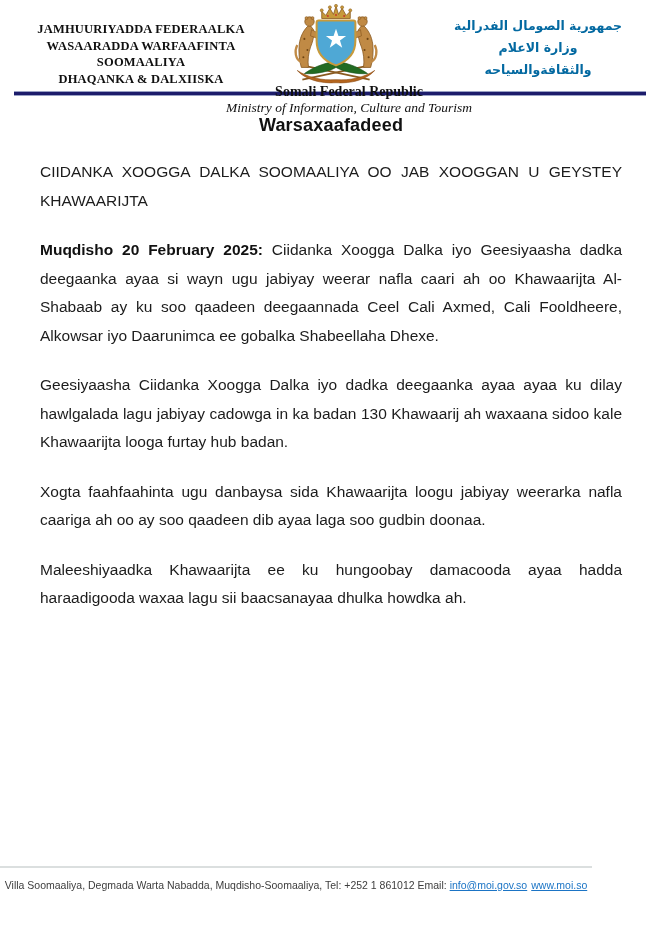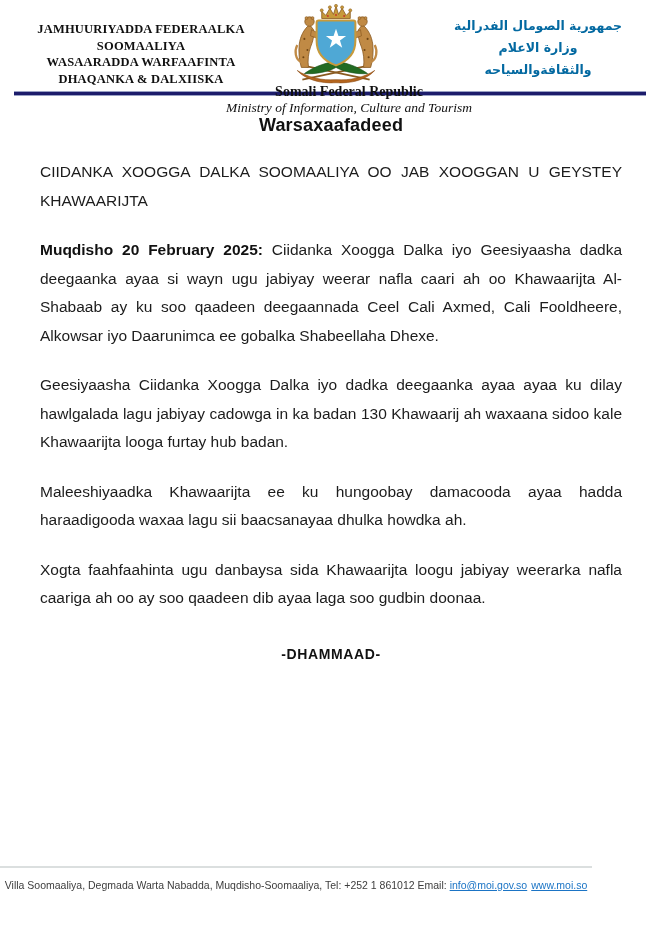--- a/index.html
+++ b/index.html
@@ -64,22 +64,22 @@
   .footer a.site { margin-left:4px; }
 </style>
 </head>
 <body>
 
 <div class="page">
 
   <header class="header">
     <div class="hdr-left">
       <div>JAMHUURIYADDA FEDERAALKA</div>
+      <div>WASAARADDA WARFAAFINTA</div>
       <div>SOOMAALIYA</div>
-      <div>WASAARADDA WARFAAFINTA</div>
       <div>DHAQANKA &amp; DALXIISKA</div>
     </div>
 
     <div class="emblem">
       <svg viewBox="0 0 102 80" xmlns="http://www.w3.org/2000/svg">
 
         <g stroke="#8a5a20" stroke-width="1.6">
           <line x1="18" y1="74" x2="84" y2="60"></line>
           <line x1="84" y1="74" x2="18" y2="60"></line>
         </g>
@@ -146,24 +146,23 @@
 
   <main>
     <h1 class="title">Warsaxaafadeed</h1>
 
     <h2 class="heading">CIIDANKA XOOGGA DALKA SOOMAALIYA OO JAB XOOGGAN U GEYSTEY KHAWAARIJTA</h2>
 
     <p class="body"><b>Muqdisho 20 February 2025:</b><span> Ciidanka Xoogga Dalka iyo Geesiyaasha dadka deegaanka ayaa si wayn ugu jabiyay weerar nafla caari ah oo Khawaarijta Al-Shabaab ay ku soo qaadeen deegaannada Ceel Cali Axmed, Cali Fooldheere, Alkowsar iyo Daarunimca ee gobalka Shabeellaha Dhexe.</span></p>
 
     <p class="body">Geesiyaasha Ciidanka Xoogga Dalka iyo dadka deegaanka ayaa ayaa ku dilay hawlgalada lagu jabiyay cadowga in ka badan 130 Khawaarij ah waxaana sidoo kale Khawaarijta looga furtay hub badan.</p>
 
+    <p class="body">Xogta faahfaahinta ugu danbaysa sida Khawaarijta loogu jabiyay weerarka nafla caariga ah oo ay soo qaadeen dib ayaa laga soo gudbin doonaa.</p>
+
     <p class="body">Maleeshiyaadka Khawaarijta ee ku hungoobay damacooda ayaa hadda haraadigooda waxaa lagu sii baacsanayaa dhulka howdka ah.</p>
 
-    <p class="body">Xogta faahfaahinta ugu danbaysa sida Khawaarijta loogu jabiyay weerarka nafla caariga ah oo ay soo qaadeen dib ayaa laga soo gudbin doonaa.</p>
-
-    <div class="endmark">-DHAMMAAD-</div>
   </main>
 
   <div class="footer">
     <span>Villa Soomaaliya, Degmada Warta Nabadda, Muqdisho-Soomaaliya, Tel: +252 1 861012 Email: </span><a href="#" class="mail">info@moi.gov.so</a><a href="#" class="site">www.moi.so</a>
   </div>
 
 </div>
 
 </body></html>

